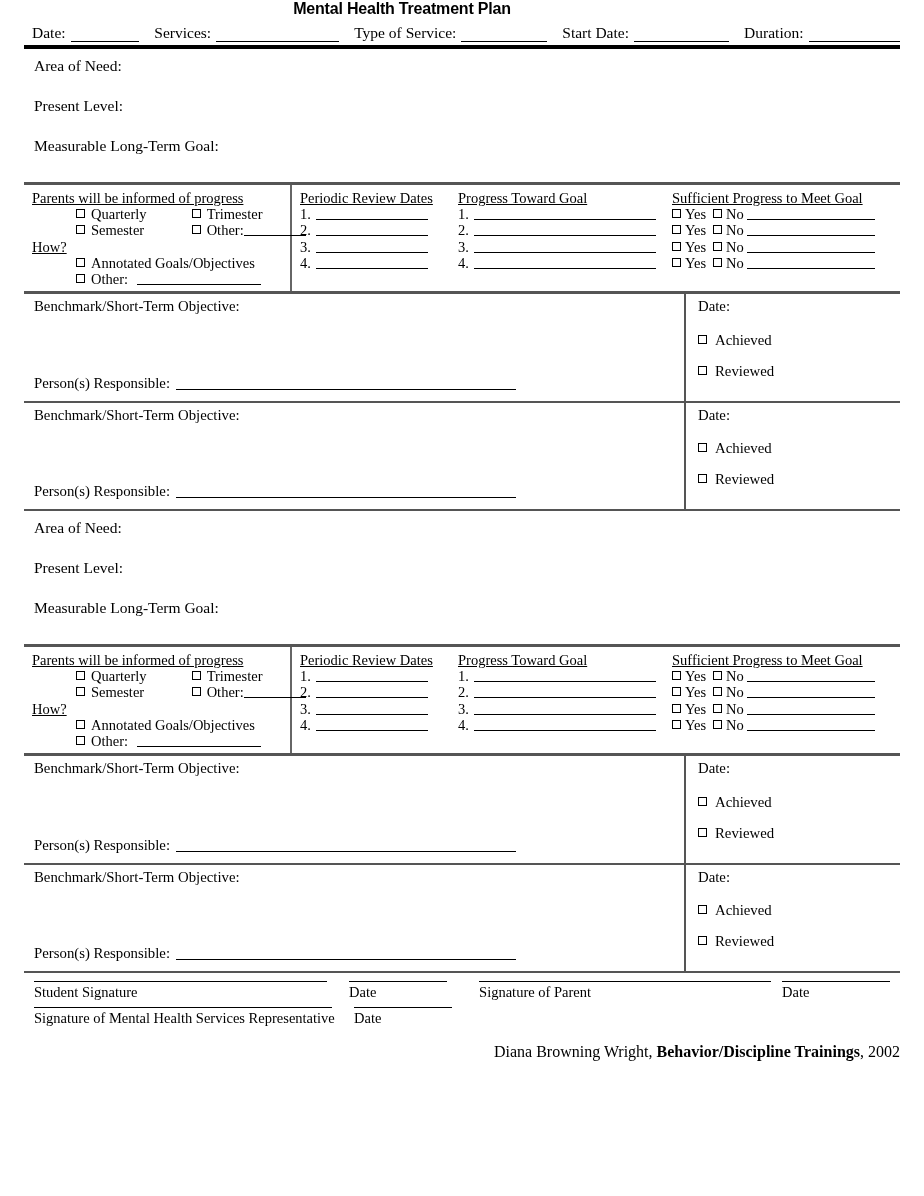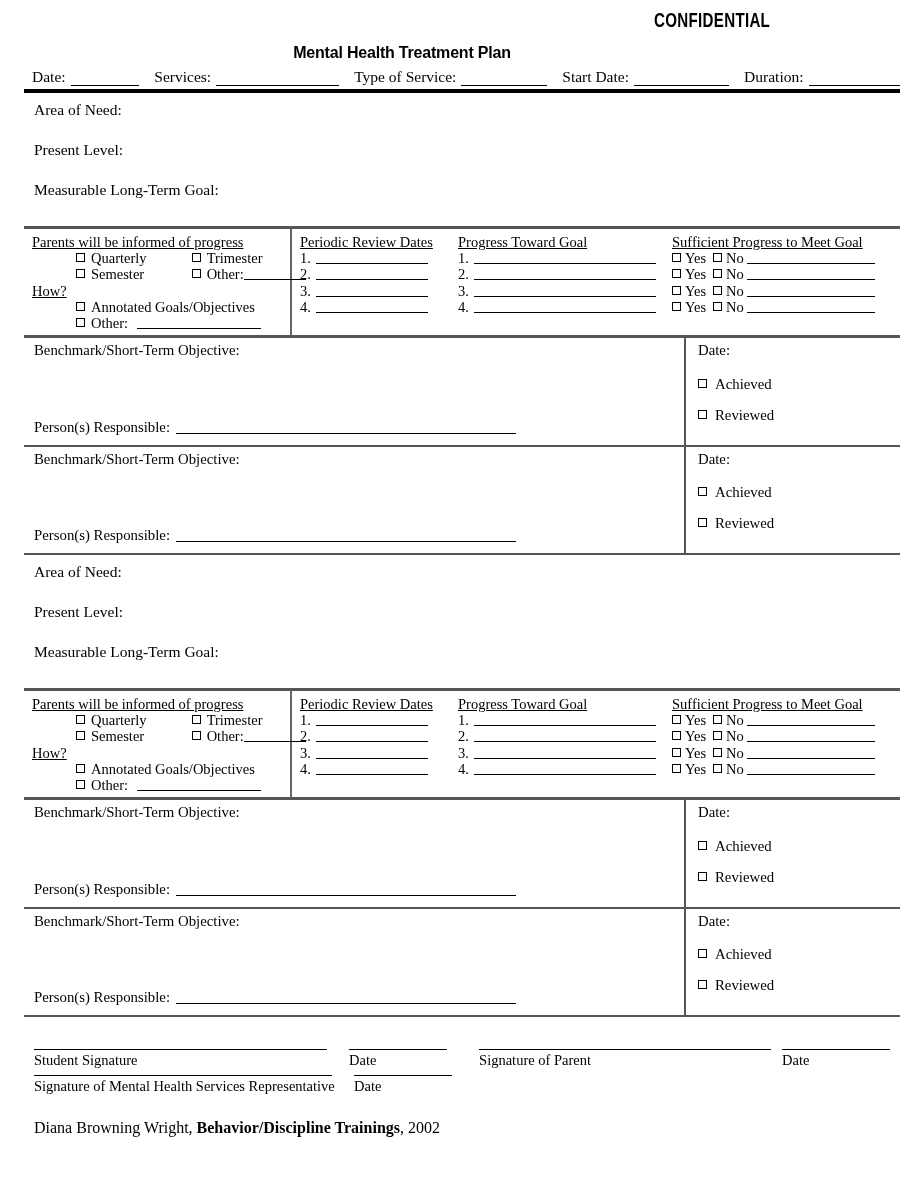--- a/index.html
+++ b/index.html
@@ -161,21 +161,21 @@
     width: 340px;
     margin-left: 6px;
     vertical-align: -2px;
   }
   .bm-right .date-lbl { line-height: 1; margin-bottom: 19px; }
   .bm-right .chk-line { line-height: 1; margin-bottom: 16px; }
   .bm-right .chk-line .cb { margin-right: 8px; }
 
   
   .sig-area {
-    padding-top: 32px;
+    padding-top: 8px;
   }
   .sig-row {
     display: flex;
     align-items: flex-end;
     margin-bottom: 4px;
     margin-left: 10px;
   }
   .sig-item { position: relative; }
   .sig-rule {
     border-bottom: 1.3px solid #000;
@@ -183,37 +183,34 @@
   }
   .sig-cap {
     font-size: 14.5px;
     line-height: 1.45;
     white-space: nowrap;
   }
 
   
   .footer {
     display: flex;
-    justify-content: flex-start;
+    justify-content: flex-end;
     align-items: baseline;
     margin-left: 10px;
-    margin-top: 22px;
+    margin-top: 14px;
     font-size: 16px;
   }
   .footer .fright { margin-right: 16px; font-size: 16px; }
   .footer b { font-weight: bold; }
 </style>
 </head>
 <body>
 
 <div class="page">
 
-  <div class="confidential-row">
-    <div class="confidential">CONFIDENTIAL</div>
-  </div>
 
   <div class="doc-title">Mental Health Treatment Plan</div>
 
   <div class="id-row">
     <span class="fld-label">Date:</span>
     <span class="fill" style="width:88px"></span>
     <span class="gap"></span>
     <span class="fld-label">Services:</span>
     <span class="fill" style="width:158px"></span>
     <span class="gap"></span>

